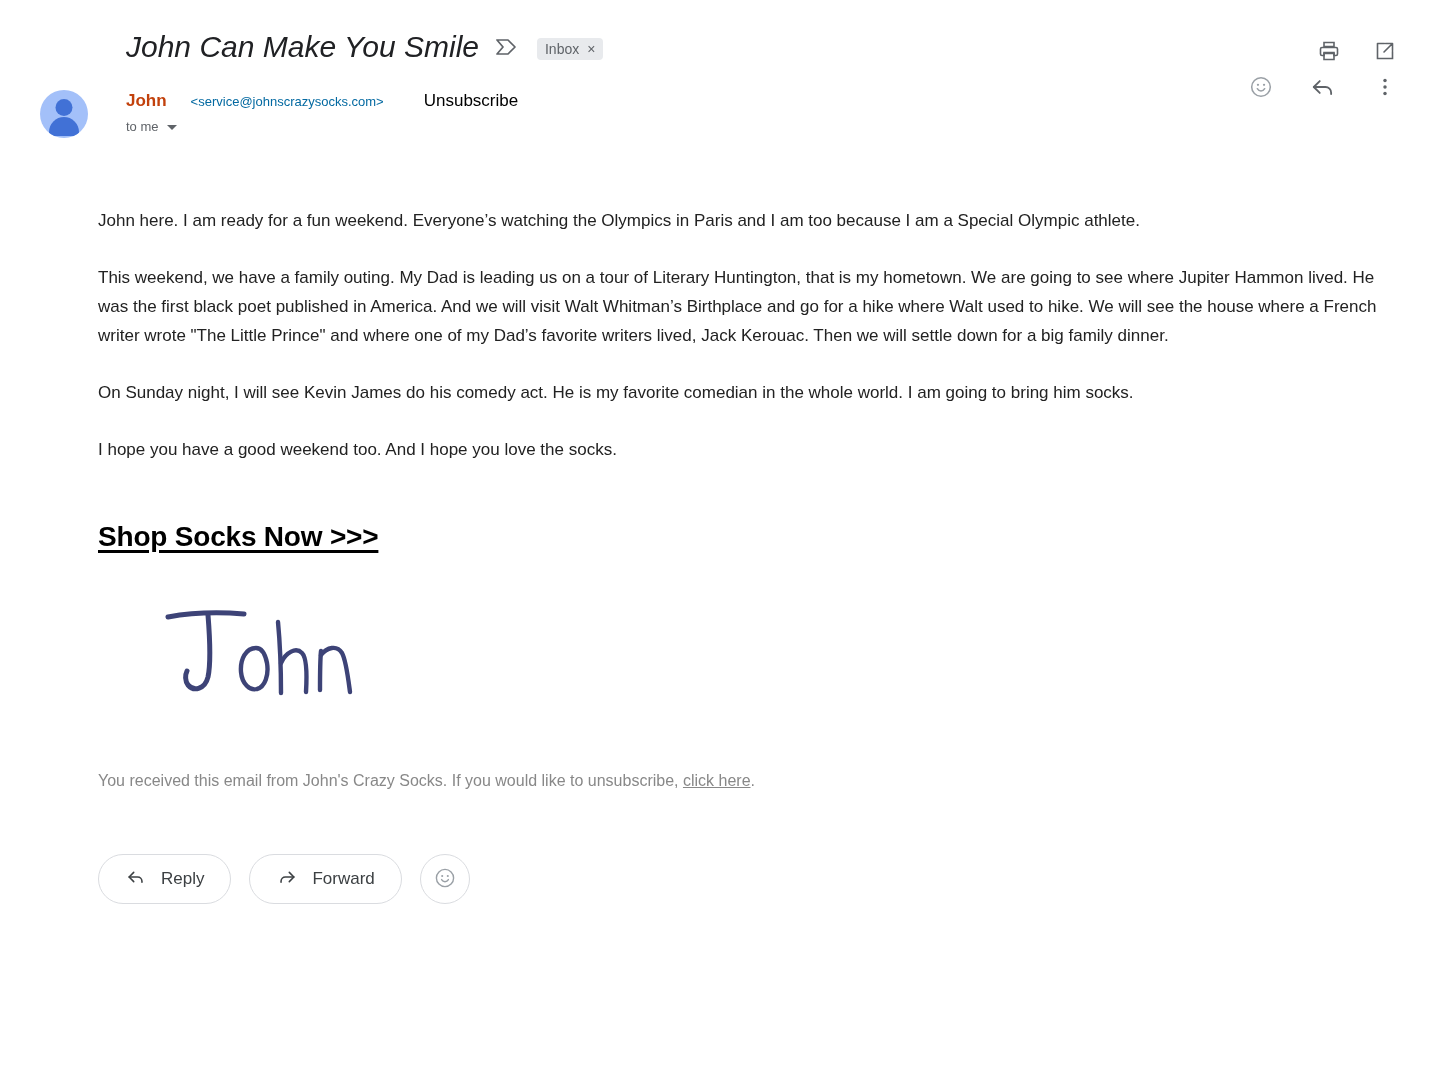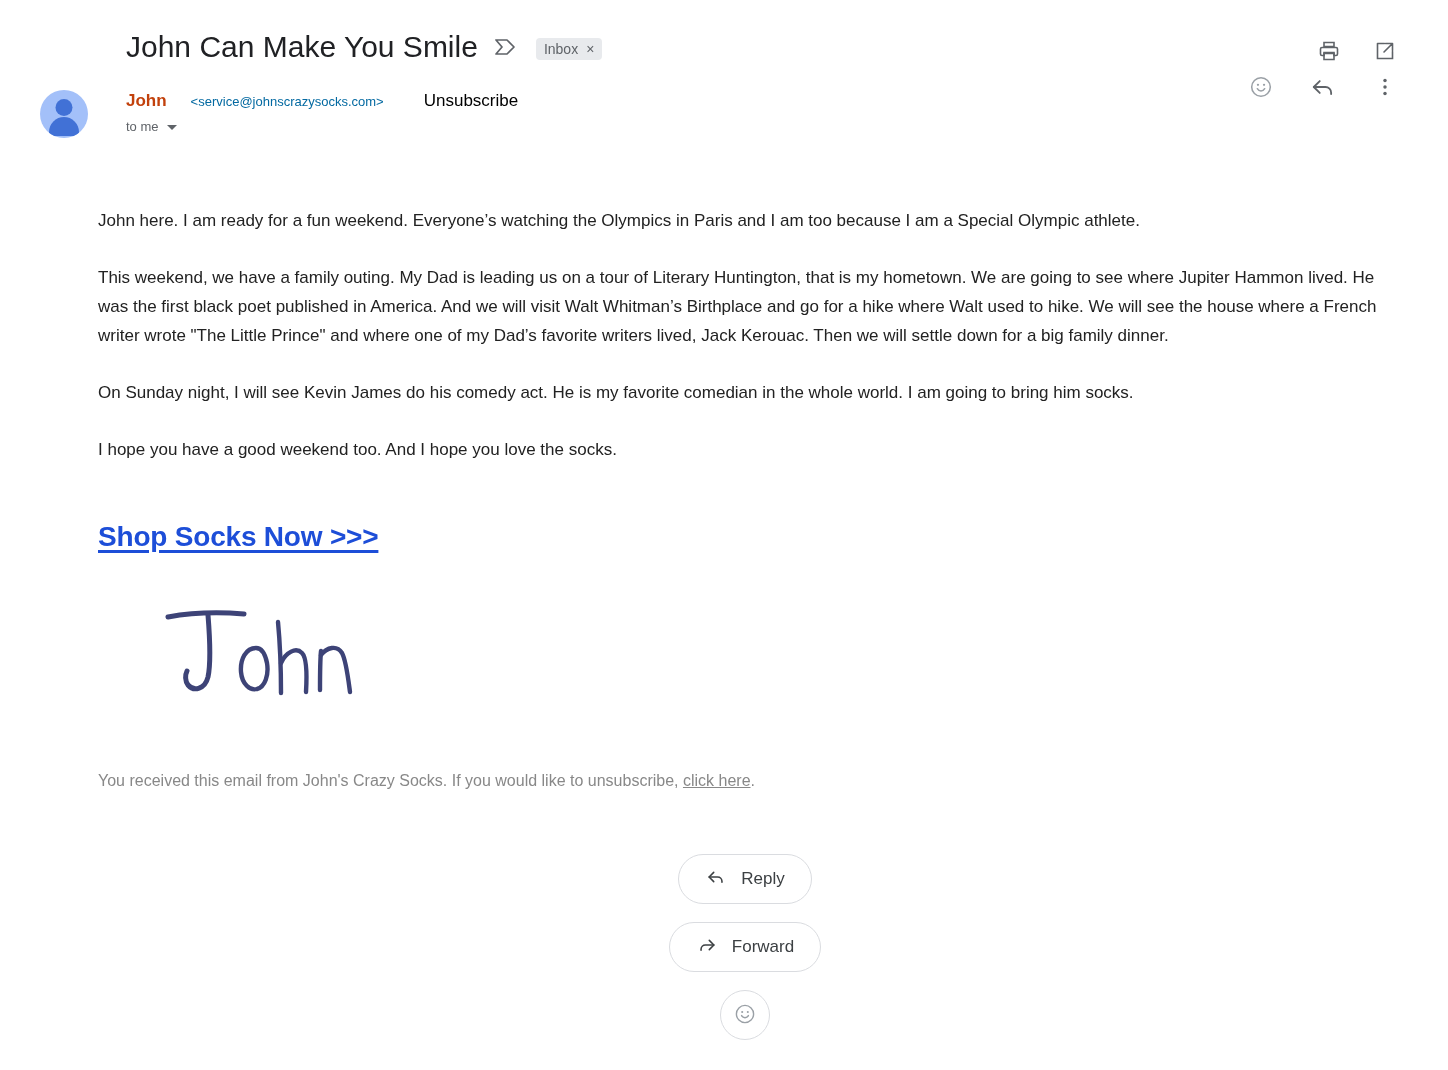--- a/index.html
+++ b/index.html
@@ -23,20 +23,21 @@
     padding: 28px 60px 0 126px;
     position: relative;
   }
   .subject-title {
     font-size: 30px;
     font-weight: 400;
     line-height: 38px;
     color: #202124;
     letter-spacing: 0;
     white-space: nowrap;
+    font-style: italic;
   }
   .important-icon {
     margin-left: 16px;
     margin-top: 9px;
     flex: 0 0 auto;
   }
   .label-chip {
     margin-left: 20px;
     margin-top: 10px;
     background: #e8eaed;
@@ -177,21 +178,21 @@
     color: #222222;
     margin: 0 0 28px 0;
     max-width: 1300px;
   }
   .body-par:last-of-type { margin-bottom: 0; }
 
   .cta-wrap { margin-top: 57px; }
   .cta-link {
     font-size: 28px;
     font-weight: 700;
-    color: #1d4ed8;
+    color: #000000;
     text-decoration: underline;
     text-underline-offset: 4px;
     text-decoration-thickness: 3px;
     cursor: pointer;
     letter-spacing: -0.2px;
   }
 
   .signature {
     margin-top: 42px;
     margin-left: 62px;
@@ -208,21 +209,20 @@
     text-decoration: underline;
     cursor: pointer;
   }
 
   
   .action-bar {
     display: flex;
     align-items: center;
     gap: 18px;
     margin-top: 62px;
-    flex-direction: column;
   }
   .pill-btn {
     height: 50px;
     border: 1px solid #dadce0;
     border-radius: 25px;
     background: #ffffff;
     display: inline-flex;
     align-items: center;
     padding: 0 26px;
     font-size: 17px;

